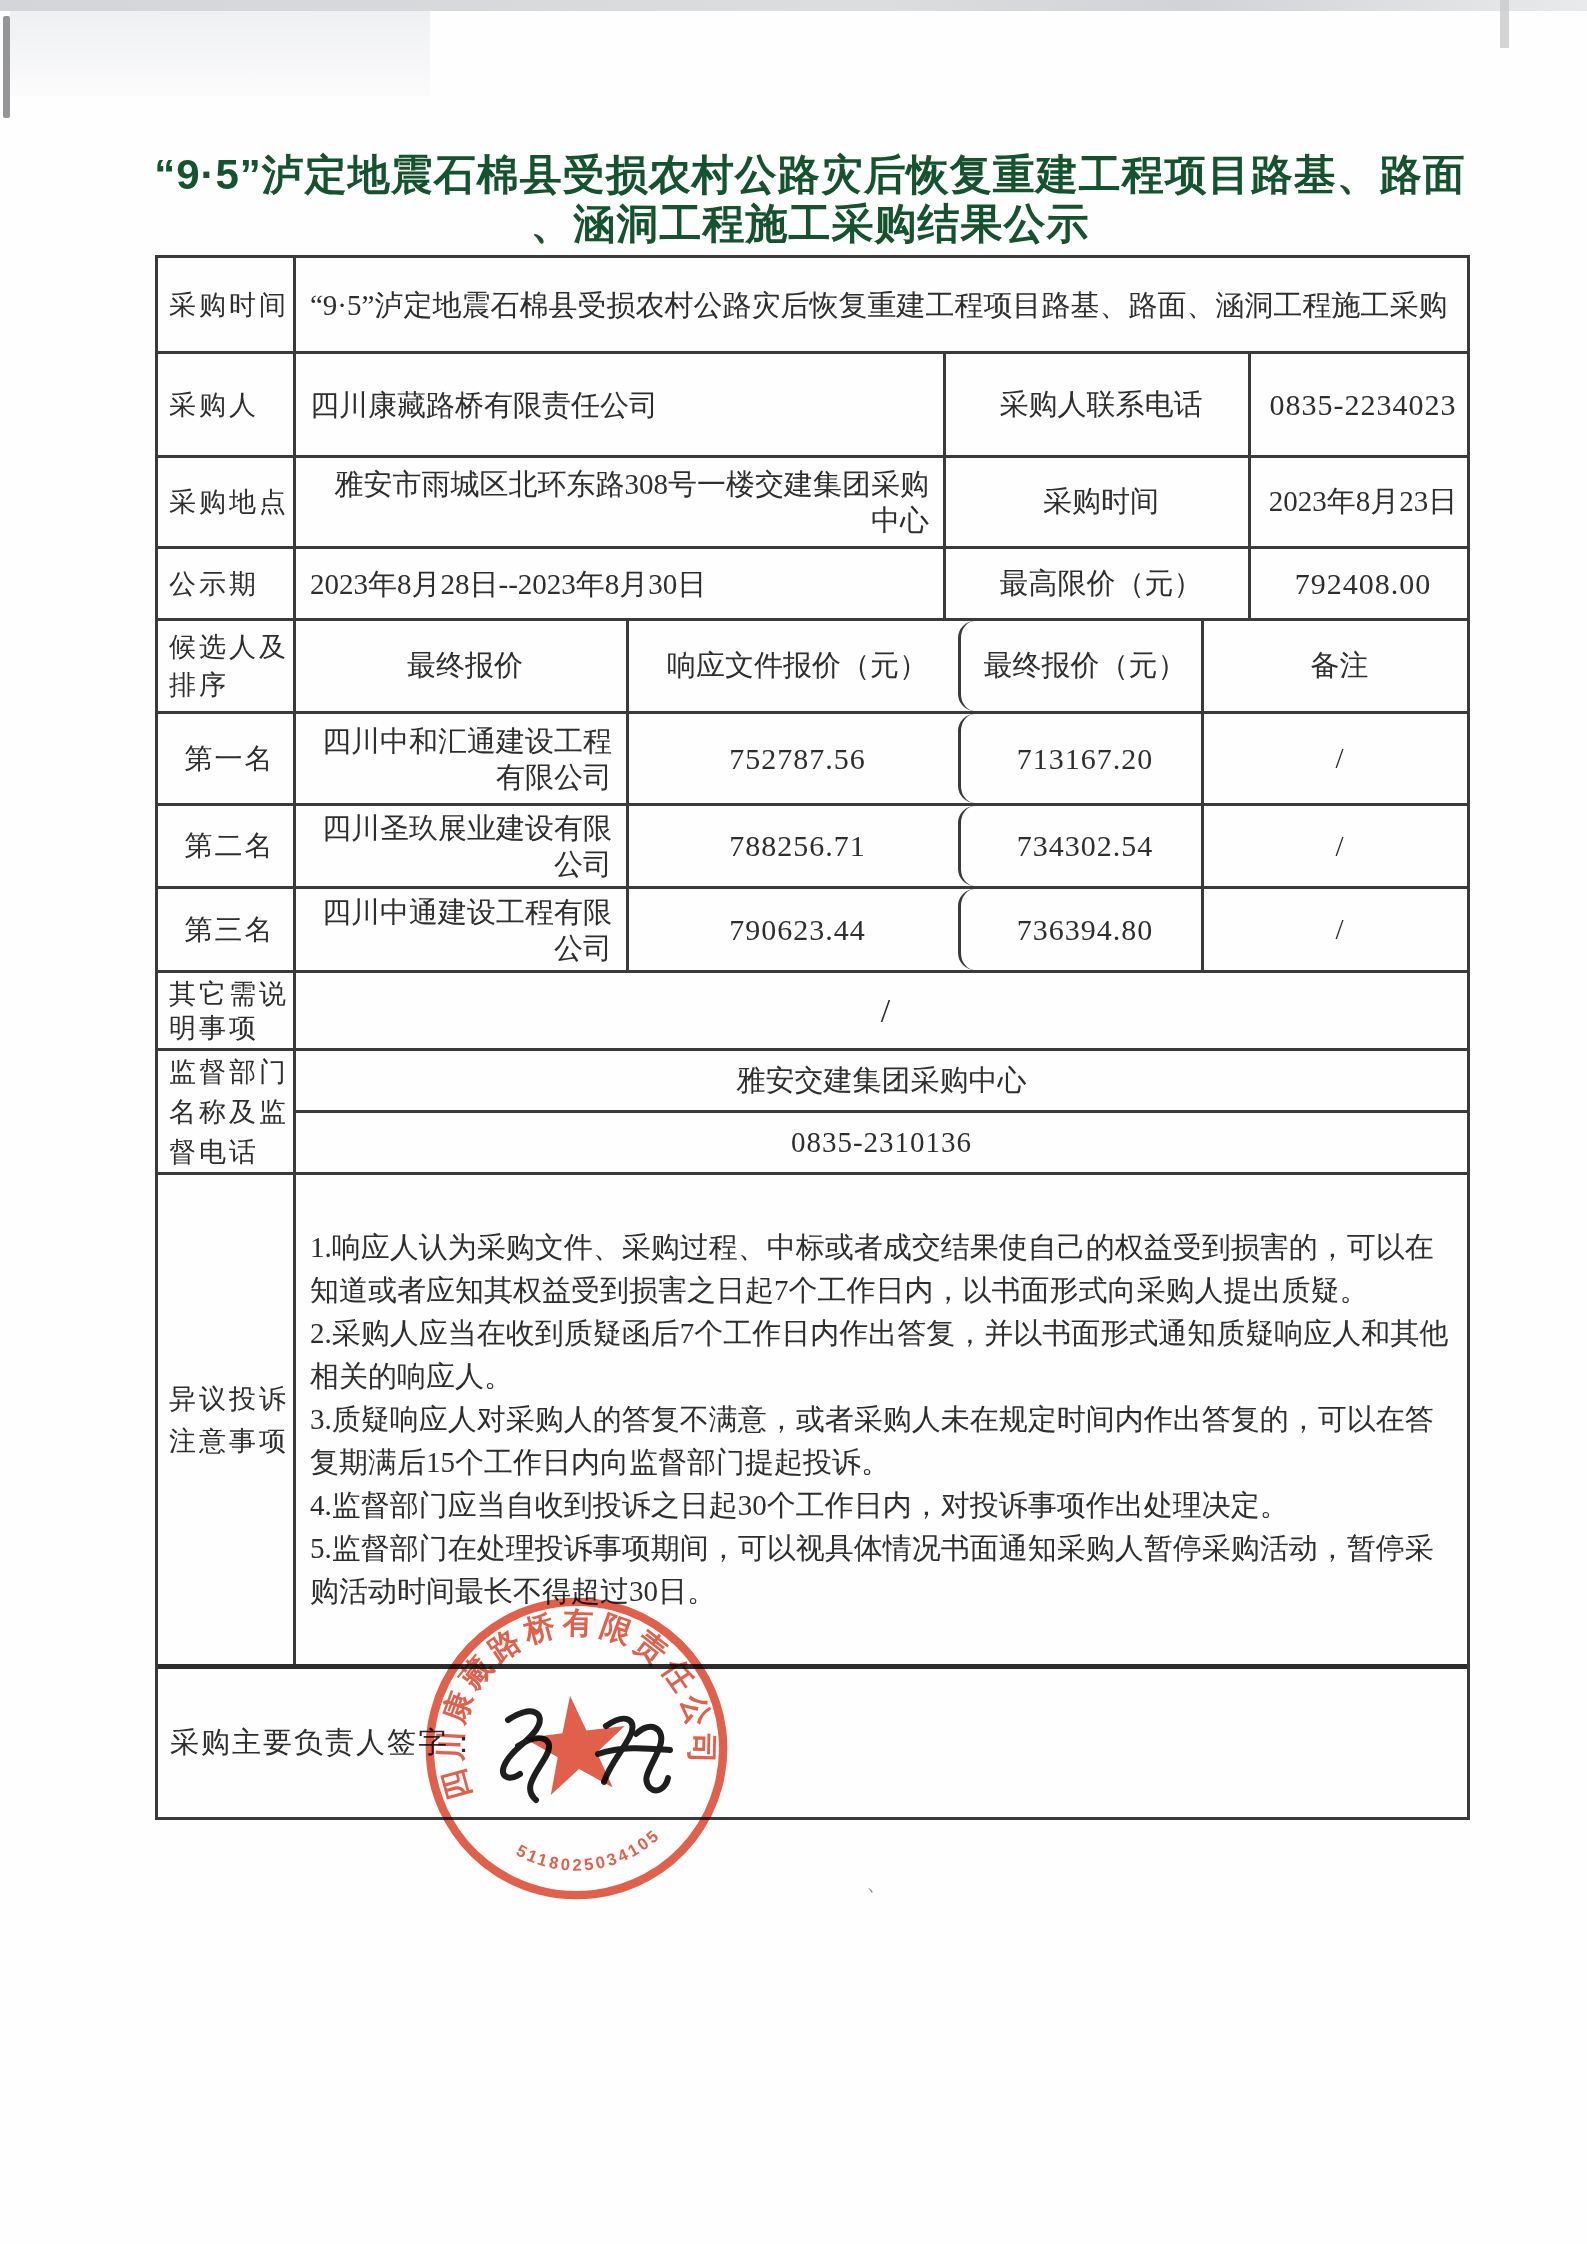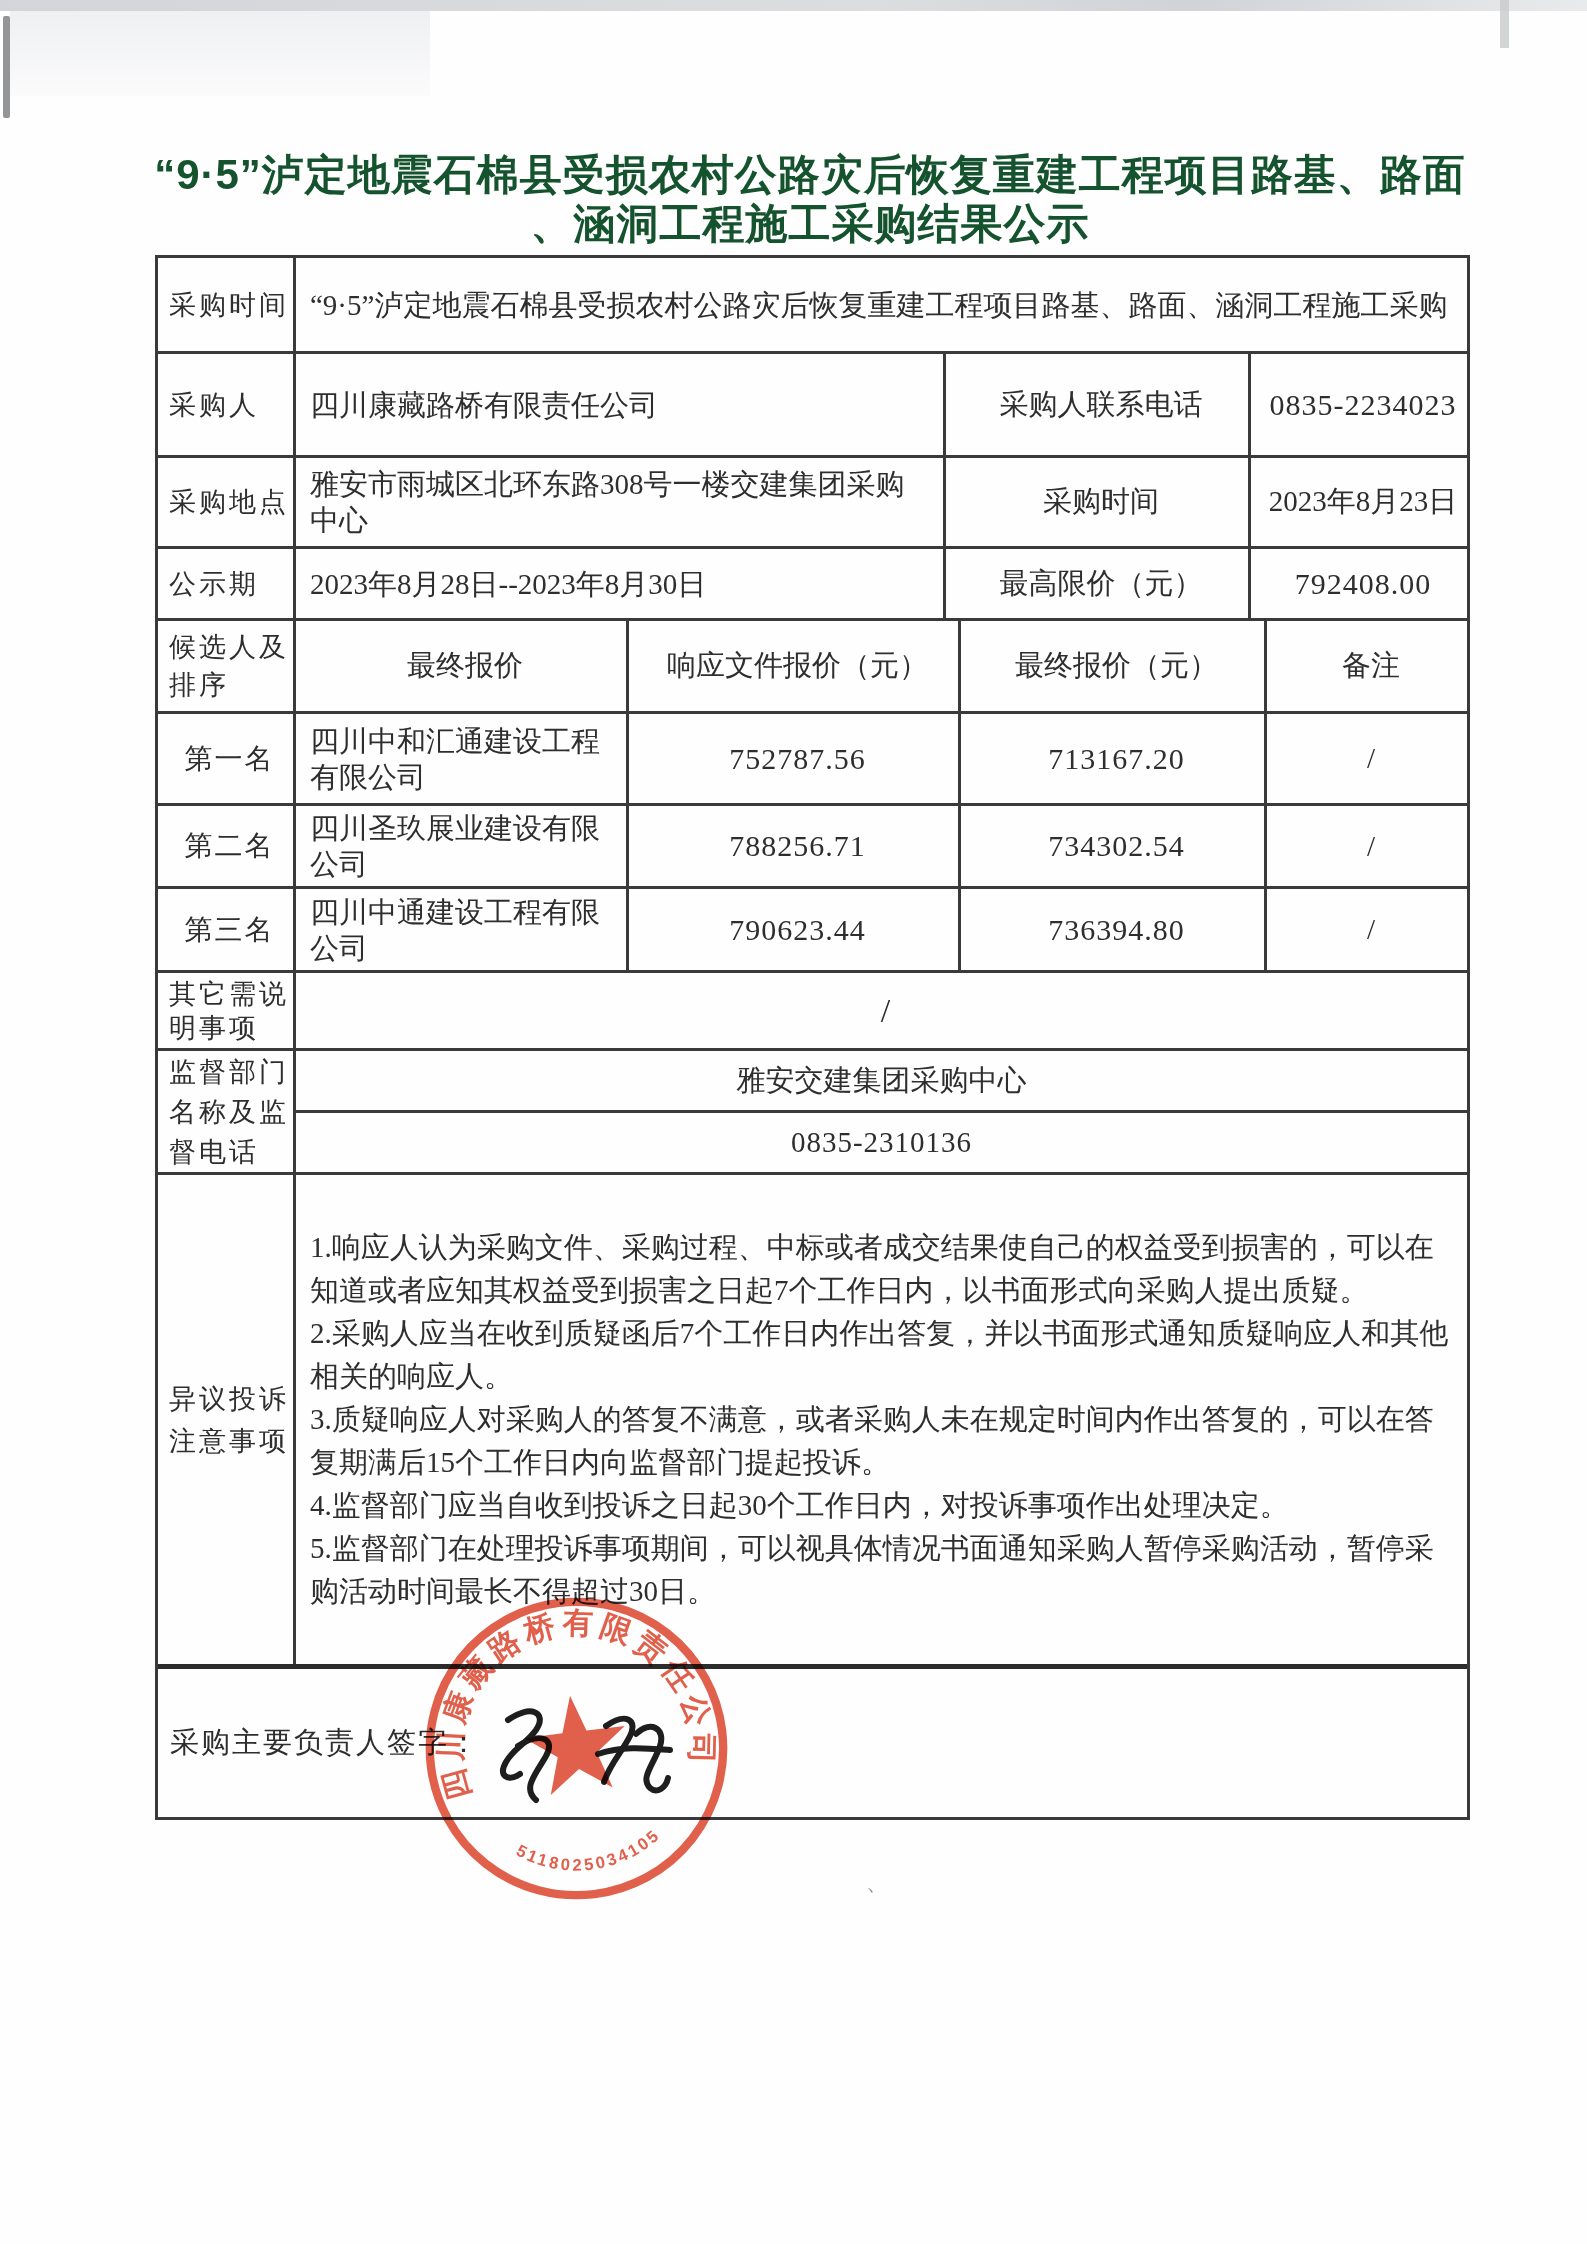--- a/index.html
+++ b/index.html
@@ -33,26 +33,26 @@
 
   
   .tbl{position:absolute;left:155px;top:255px;width:1315px;border:3px solid var(--bc);background:transparent;}
   .tr{display:flex;border-top:3px solid var(--bc);}
   .tr.first{border-top:none;}
   .tr.thick{border-top:5px solid #2c2c2c;}
   .td{border-left:3px solid var(--bc);display:flex;align-items:center;font-size:29px;overflow:hidden;padding-left:8px;}
   .td.nb{border-left:none;}
   .lab{width:135px;padding:4px 4px 4px 11px;font-size:27px;letter-spacing:3px;line-height:40px;
        display:flex;align-items:center;text-align:left;}
-  .ct{padding:4px 14px;text-align:left;line-height:38px;}
+  .ct{padding:4px 14px;text-align:right;line-height:38px;}
   .cc{justify-content:center;text-align:center;}
   .num{justify-content:center;font-size:30px;letter-spacing:1px;}
   .grow{flex:1;}
   .w650{width:650px;} .w305{width:305px;}
-  .w333{width:333px;} .w332{width:332px;} .w306{width:306px;}
+  .w333{width:333px;} .w332{width:332px;} .w306{width:243px;border-radius:17px;}
   .rank{width:135px;justify-content:center;font-size:28px;letter-spacing:2px;}
   .subcol{flex:1;display:flex;flex-direction:column;}
   .subcell{display:flex;align-items:center;justify-content:center;font-size:29px;}
   .subcell.b{border-top:3px solid var(--bc);}
   .objection-cell{flex:1;border-left:3px solid var(--bc);display:flex;flex-direction:column;
       justify-content:center;padding:10px 16px 10px 14px;}
   .objection-item{font-size:29px;line-height:43px;text-align:left;}
   .sign-row{height:153px;display:flex;align-items:center;padding-left:12px;font-size:29px;letter-spacing:2px;}
 
   

